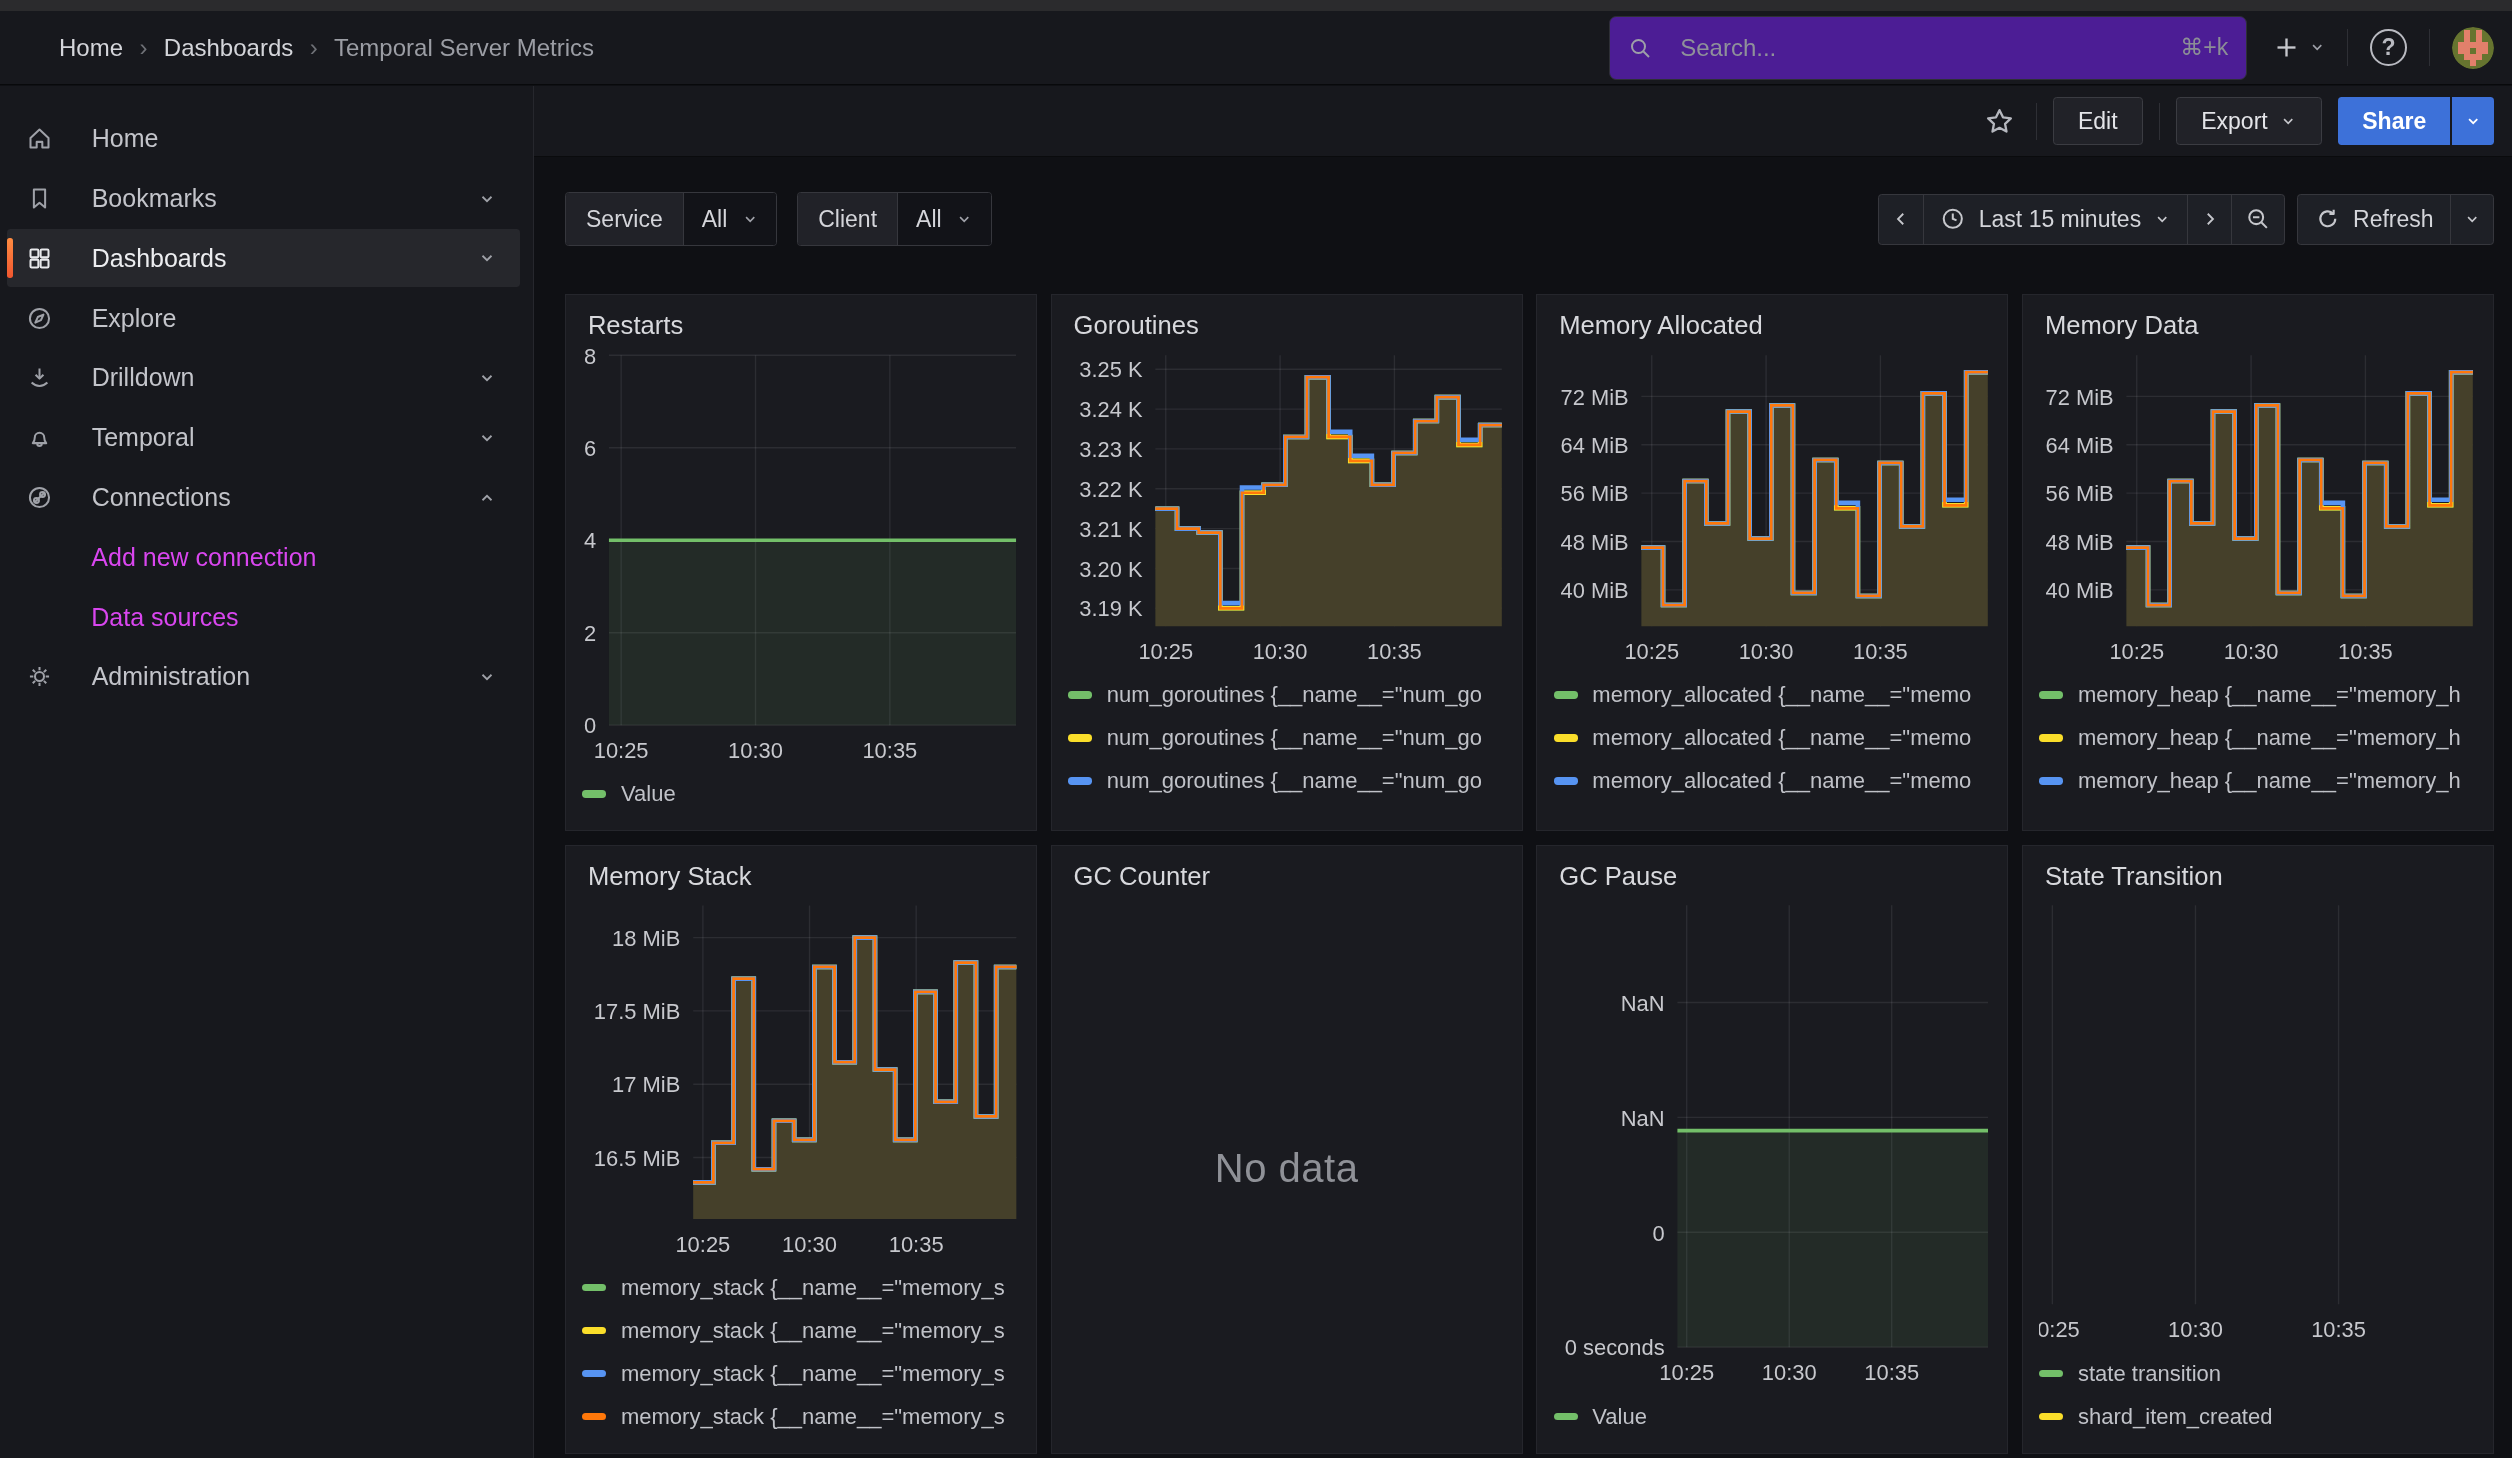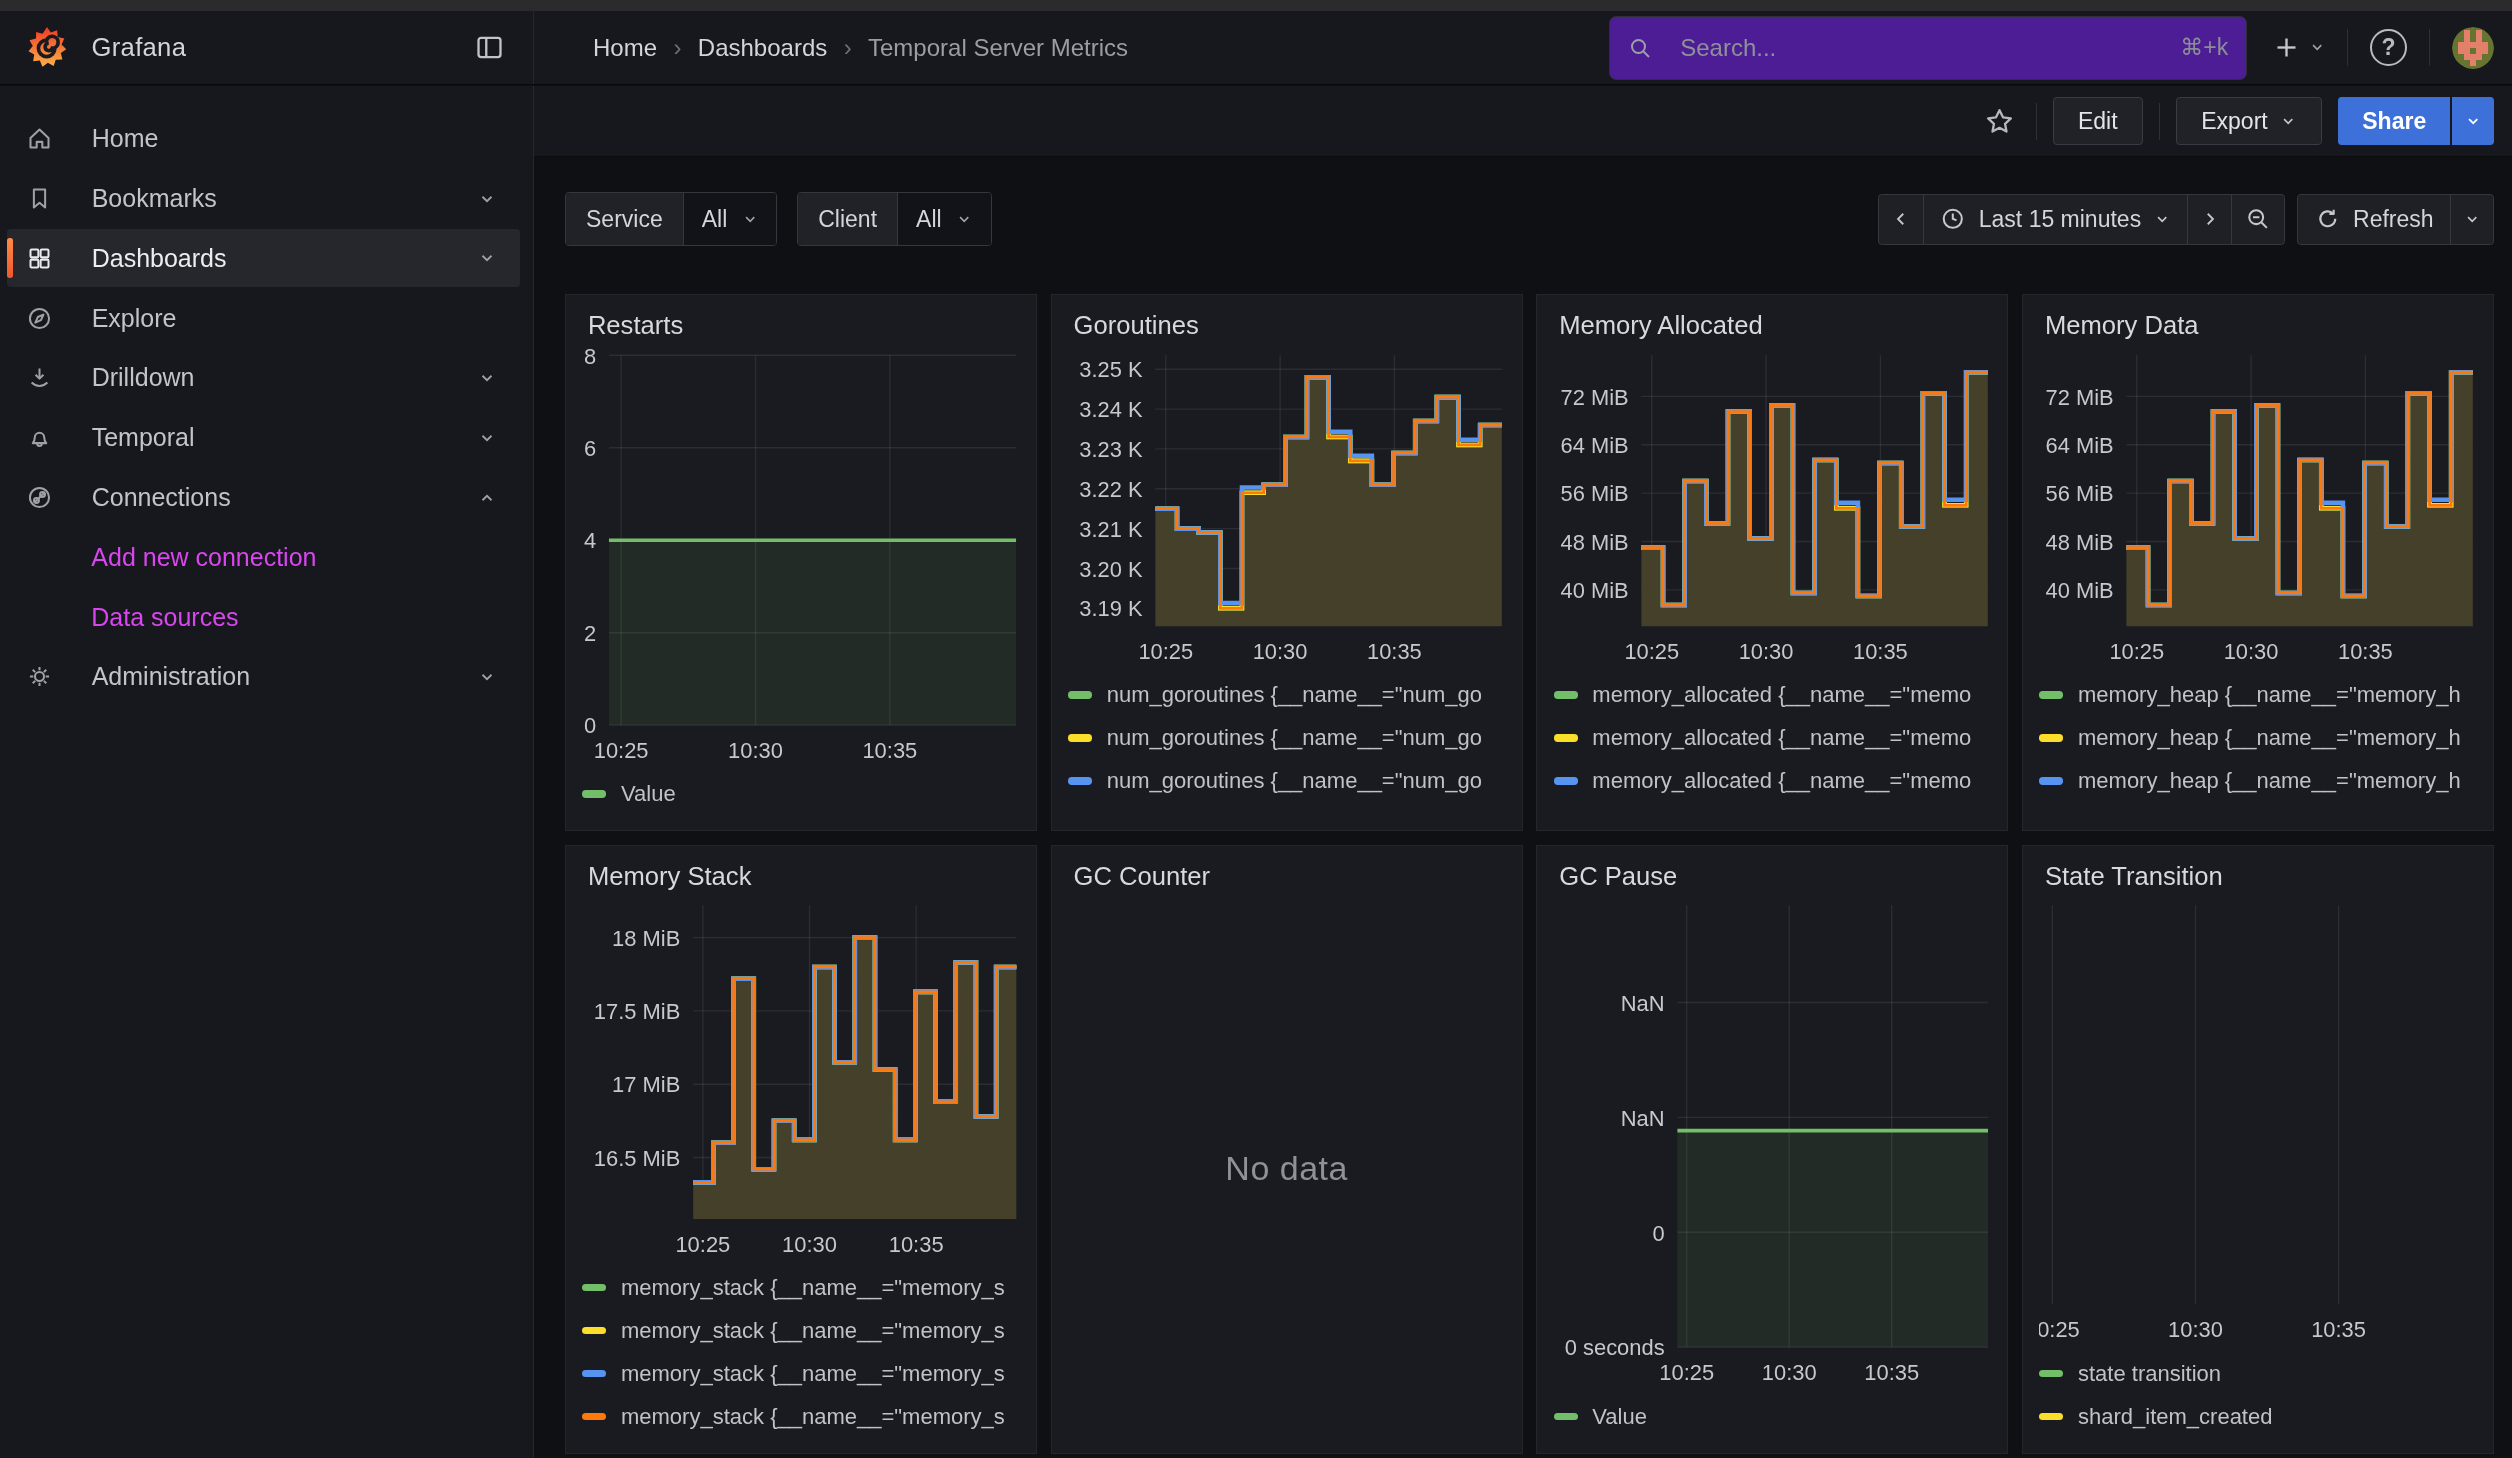--- a/index.html
+++ b/index.html
@@ -74,51 +74,30 @@
     display:flex;flex-direction:column;overflow:hidden;min-width:0;}
   .p-title{font-size:25.6px;font-weight:500;color:#d8d9dd;margin:3.7px 0 7.3px 5.5px;flex:none;cursor:pointer;}
   .p-chart{flex:1;position:relative;min-height:0;}
   .p-chart svg{position:absolute;inset:0;}
   .p-legend{flex:none;margin-top:3.7px;}
   .p-legend.clip{height:142px;overflow:hidden;}
   .legend-row{height:43px;display:flex;align-items:center;gap:14.6px;white-space:nowrap;overflow:hidden;
     font-size:22px;color:#c0c2c8;cursor:pointer;}
   .dot{width:24px;height:7.3px;border-radius:3.7px;flex:none;}
   .nodata{flex:1;display:flex;align-items:center;justify-content:center;color:#8f9197;
-    font-size:34px;letter-spacing:0.5px;}
+    font-size:40px;letter-spacing:0.5px;}
   svg{display:block;}
 </style>
 </head>
 <body>
 
 <div class="screen">
   <div class="top-strip"></div>
 
   <div class="navbar">
-    <div class="brand">
-      <span>
-        <svg width="42" height="46" viewBox="0 0 24 26">
-          <defs>
-              <linearGradient id="glg" x1="0" y1="1" x2="0" y2="0">
-            <stop offset="0" stop-color="#f9b24a"></stop>
-                <stop offset="1" stop-color="#ee3b24"></stop>
-          </linearGradient>
-            </defs>
-          <path fill="url(#glg)" d="M12 1l2.2 3.1 3.6-1.2.3 3.8 3.8.9-1.6 3.4 2.7 2.7-3.1 2.1.9 3.7-3.8.2-1.2 3.6-3.3-1.9-3.1 2.3-1.5-3.5-3.8.3.6-3.8-3.3-1.9 2.5-2.9-1.9-3.3 3.7-1 .1-3.8 3.7 1z"></path>
-          <path fill="none" stroke="#1a1b20" stroke-width="2.1" d="M16.5 13.2a4.7 4.7 0 1 1-4.7-4.7 3.4 3.4 0 1 1 3.2 4.6 2.1 2.1 0 1 1-2-2.8"></path>
-        </svg>
-      </span>
-      <span class="brand-name">Grafana</span>
-      <span class="dock-btn">
-        <svg width="31" height="31" viewBox="0 0 24 24" fill="none" stroke="#c2c3c9" stroke-width="1.8">
-          <rect x="3.5" y="4.5" width="17" height="15" rx="2"></rect>
-            <line x1="9.5" y1="4.5" x2="9.5" y2="19.5"></line>
-        </svg>
-      </span>
-    </div>
     <div class="nav-rest">
       <span class="crumb">Home</span>
       <span class="crumb-sep">›</span>
       <span class="crumb">Dashboards</span>
       <span class="crumb-sep">›</span>
       <span class="crumb current">Temporal Server Metrics</span>
 
       <div class="searchbox">
         <span>
           <svg width="24" height="24" viewBox="0 0 24 24" fill="none" stroke="#9ea0a8" stroke-width="2">

